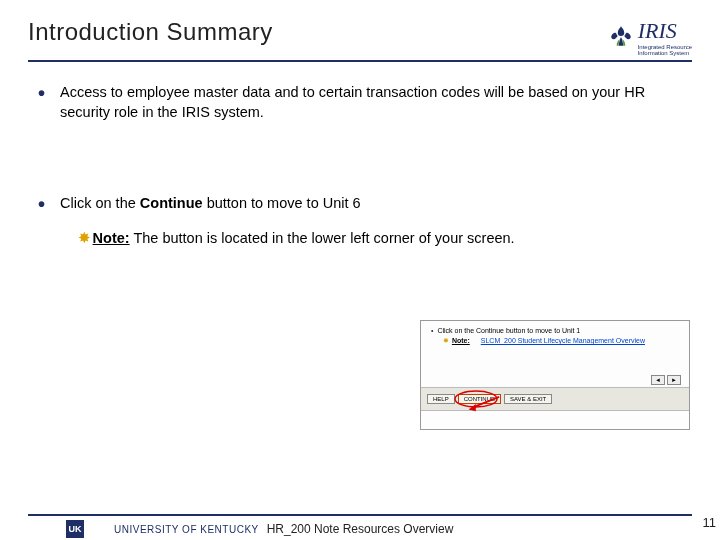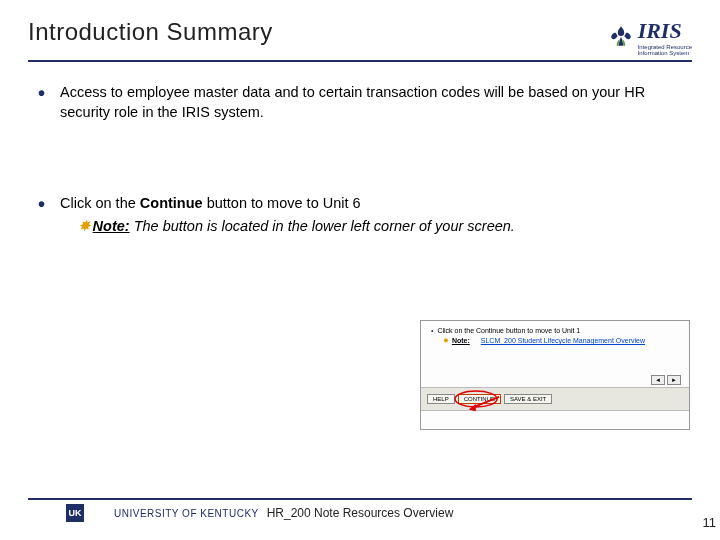--- a/index.html
+++ b/index.html
@@ -1,42 +1,42 @@
 <!DOCTYPE html>
 <html><head>
 <meta charset="utf-8">
 <style>
   * { box-sizing: border-box; margin: 0; padding: 0; }
   html, body { width: 720px; height: 540px; font-family: Verdana, Geneva, sans-serif; background: #fff; color: #000; }
   .slide { position: relative; width: 720px; height: 540px; padding: 18px 28px 0 28px; }
   .header { display: flex; align-items: flex-start; justify-content: space-between; border-bottom: 2px solid #1f2f66; padding-bottom: 4px; margin-bottom: 21px; }
   .title { font-size: 24px; color: #222; letter-spacing: 0.5px; }
   .logo { display: flex; align-items: center; gap: 4px; }
-  .logo-text { font-size: 22px; font-weight: bold; font-style: italic; color: #1f2f66; font-family: Georgia, serif; }
+  .logo-text { font-size: 22px; font-weight: normal; font-style: italic; color: #1f2f66; font-family: Georgia, serif; }
   .logo-sub { font-size: 6px; color: #1f2f66; line-height: 1; }
   .bullets { list-style: none; padding-left: 10px; }
   .bullets > li { position: relative; padding-left: 22px; margin-bottom: 24px; font-size: 14.5px; line-height: 1.35; }
   .bullets > li::before { content: "•"; position: absolute; left: 0; top: -3px; font-size: 20px; color: #1f2f66; font-weight: bold; }
   .gap { height: 48px; }
-  .note-line { padding-left: 18px; margin-top: 2px; font-style: italic; }
+  .note-line { padding-left: 18px; margin-top: 14px; }
   .star { color: #e0a000; font-size: 15px; margin-right: 2px; }
   .bold { font-weight: bold; }
   .underline { text-decoration: underline; }
   .thumb { position: absolute; right: 30px; top: 320px; width: 270px; height: 110px; border: 1px solid #999; background: #fdfdfd; font-size: 7px; overflow: hidden; }
   .thumb-inner { padding: 6px 10px; }
   .thumb-bullet { display:flex; gap:4px; margin-bottom:3px; }
   .thumb-note { display:flex; gap:3px; margin-left:12px; }
   .thumb-footer { position:absolute; bottom:18px; left:0; right:0; height:24px; background:#e7e7df; border-top:1px solid #bbb; border-bottom:1px solid #bbb; display:flex; align-items:center; padding:0 6px; gap:3px; }
   .tbtn { border:1px solid #888; background:#f5f5ef; padding:1px 5px; font-size:6px; }
   .tbtn.exit { border-color:#c04000; color:#000; }
   .arrow { position:absolute; bottom:16px; left:44px; width:36px; height:18px; }
   .arrow svg { width:100%; height:100%; }
   .thumb-nav { position:absolute; bottom:44px; right:8px; display:flex; gap:2px; }
   .navb { width:14px; height:10px; border:1px solid #888; background:#eee; font-size:6px; display:flex; align-items:center; justify-content:center; }
-  .footer { position: absolute; left: 28px; right: 28px; bottom: 18px; border-top: 2px solid #1f2f66; padding-top: 4px; display:flex; align-items:center;padding-left:38px; }
+  .footer { position: absolute; left: 28px; right: 28px; bottom: 2px; border-top: 2px solid #1f2f66; padding-top: 4px; display:flex; align-items:center;padding-left:38px; }
   .uk { display:flex; align-items:center; gap:4px; }
   .uk-badge { width:18px; height:18px; background:#1f2f66; color:#fff; font-size:9px; font-weight:bold; display:flex; align-items:center; justify-content:center; }
   .uk-text { font-size:10px; color:#1f2f66; letter-spacing:0.5px;margin-left:26px; }
   .footer-center { position:absolute; left:0; right:0; text-align:center; font-size:12px; color:#222; }
   .page-num { position:absolute; right:4px; bottom:10px; font-size:13px; color:#222;text-align:center; }
 </style>
 </head>
 <body>
 
 <div class="slide">

